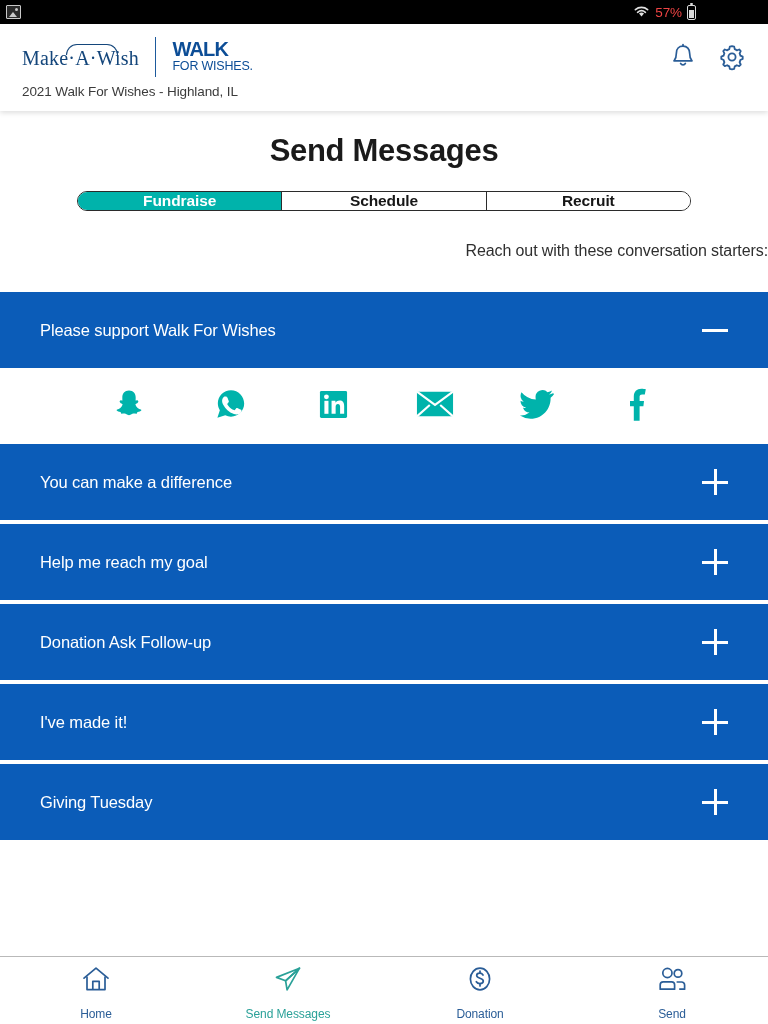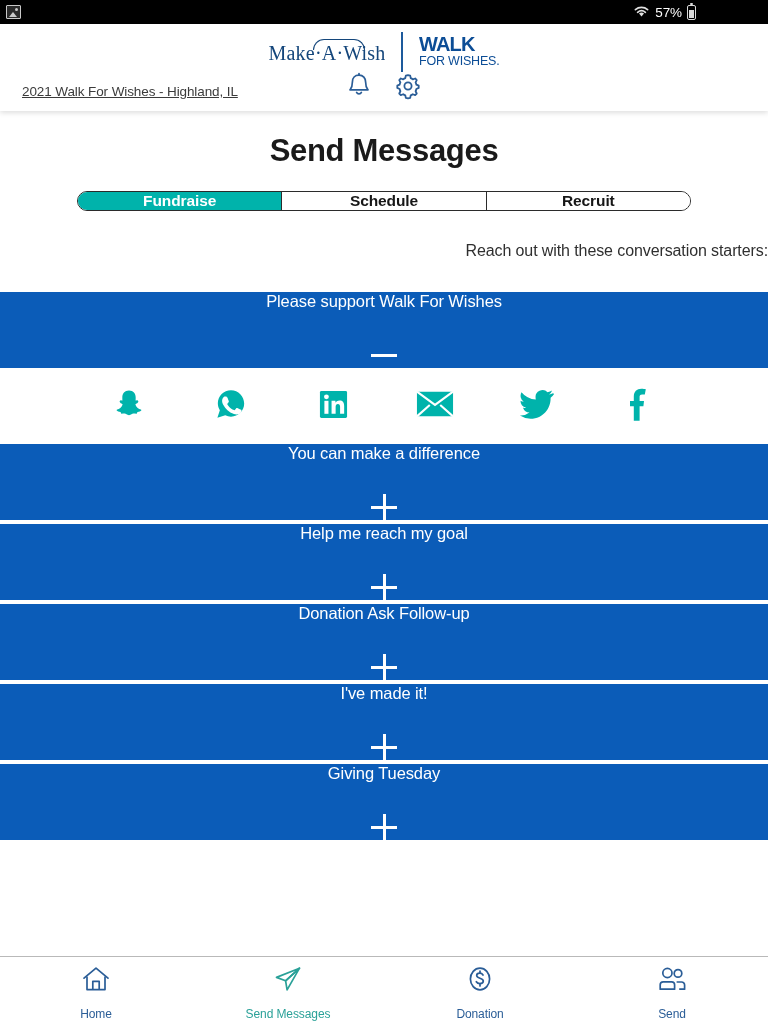--- a/index.html
+++ b/index.html
@@ -57,21 +57,21 @@
     border-bottom: 5px solid #c9c9c9;
   }
   .photo-icon::before {
     content: "";
     position: absolute;
     right: 2px; top: 2px;
     width: 3px; height: 3px;
     background: #c9c9c9;
     border-radius: 50%;
   }
-  .batt-pct { font-size: 13.5px; color: #ffffff; }
+  .batt-pct { font-size: 13.5px; color: #ef4444; }
   .batt {
     width: 9px; height: 15px;
     border: 1.5px solid #dadada;
     border-radius: 2px;
     position: relative;
   }
   .batt::before {
     content: "";
     position: absolute;
     top: -3px; left: 2px;
@@ -96,21 +96,20 @@
     padding: 0 22px;
     box-shadow: 0 2px 5px rgba(0,0,0,0.13);
     z-index: 5;
   }
   .header-top {
     display: flex;
     align-items: center;
     justify-content: space-between;
     height: 58px;
     padding-top: 8px;
-    flex-direction: column;
   }
   .logo-block {
     display: flex;
     align-items: center;
     gap: 16px;
   }
   .maw-logo {
     position: relative;
     color: #14467b;
     padding-top: 2px;
@@ -153,21 +152,20 @@
     display: block;
     margin-top: 1px;
   }
   .header-actions { display: flex; align-items: center; gap: 22px; }
   .hdr-icon { cursor: pointer; display: block; }
   .event-name {
     font-size: 13.5px;
     color: #3b3b3b;
     padding-top: 2px;
     letter-spacing: -0.1px;
-    text-decoration: underline;
   }
 
   
   .content {
     flex: 1 1 auto;
     background: #ffffff;
     overflow: hidden;
     position: relative;
   }
 
@@ -222,21 +220,20 @@
   .accordion { margin-top: 32px; }
   .acc-item { }
   .acc-head {
     height: 76px;
     background: #0b5cb8;
     display: flex;
     align-items: center;
     justify-content: space-between;
     padding: 0 40px;
     cursor: pointer;
-    flex-direction: column;
   }
   .acc-title {
     color: #ffffff;
     font-size: 16.5px;
     letter-spacing: -0.1px;
   }
   .acc-toggle {
     width: 26px;
     height: 26px;
     position: relative;

